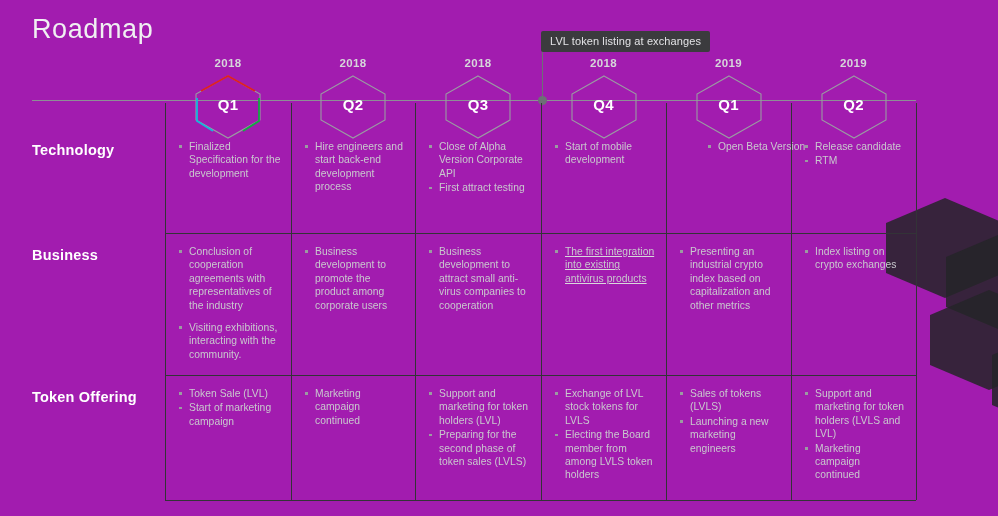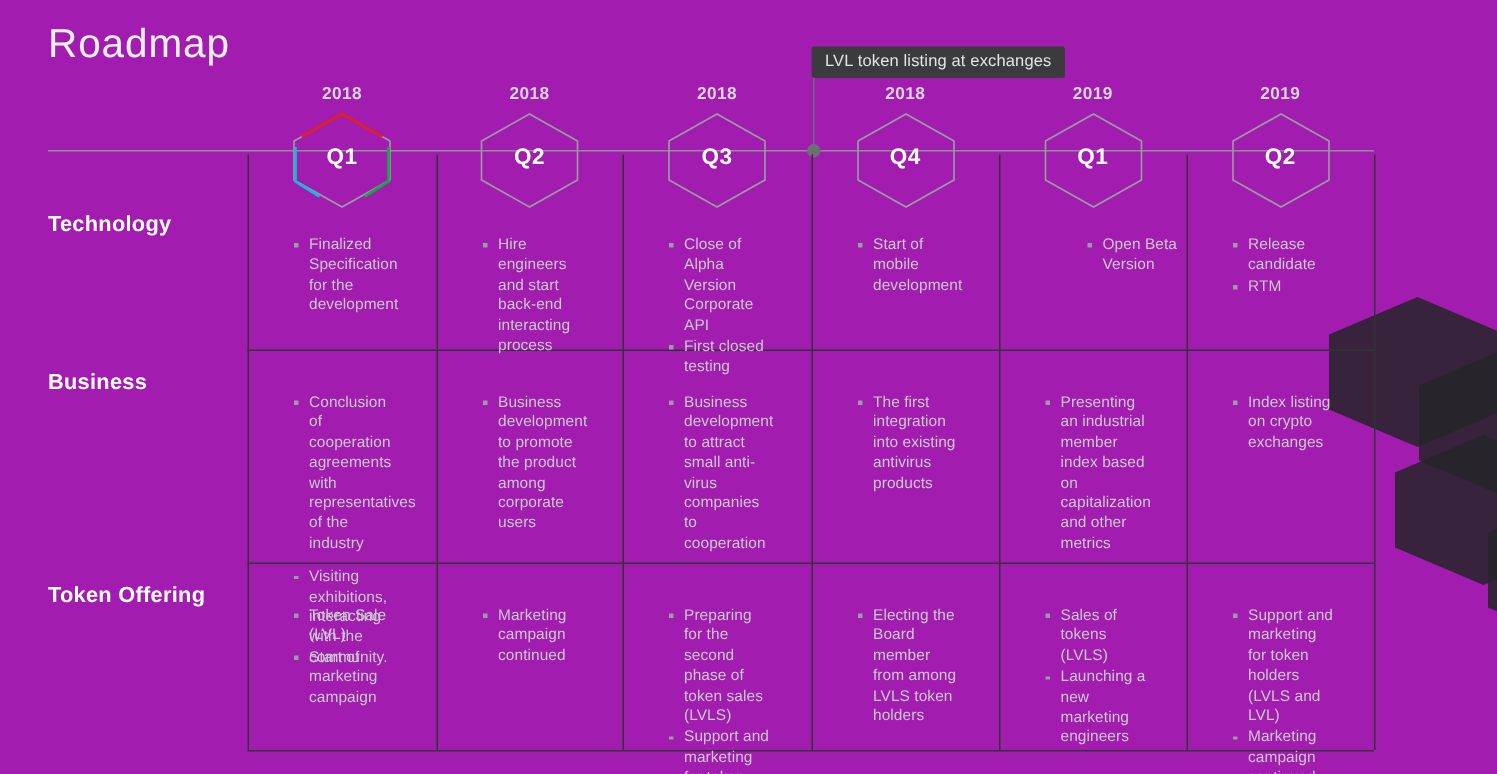--- a/index.html
+++ b/index.html
@@ -41,21 +41,21 @@
   .node .q{position:absolute;left:0;top:36px;width:86px;text-align:center;
     font-size:15px;font-weight:bold;color:#fff;letter-spacing:.3px;}
 
   
   .vline{position:absolute;width:1px;background:#333337;}
   .hline{position:absolute;height:1px;background:#333337;}
 
   .rowlabel{position:absolute;font-size:14.5px;font-weight:bold;color:#ffffff;letter-spacing:.2px;}
 
   .cell{position:absolute;}
-  .cell ul{list-style:none;margin:17px;padding:0;}
+  .cell ul{list-style:none;margin:0;padding:0;}
   .cell li{position:relative;padding-left:12px;font-size:10.3px;line-height:13.4px;
     color:#c9c9ce;margin-bottom:1px;letter-spacing:.05px;}
   .cell li + li{margin-top:0px;}
   .cell li::before{content:"";position:absolute;left:2px;top:5.4px;width:2.6px;height:2.6px;
     background:#9b9ba1;}
   .cell.spaced li + li{margin-top:9px;}
 </style>
 </head>
 <body>
 
@@ -148,27 +148,27 @@
 
   <div id="rows">
       <div class="rowlabel" style="left: 32px; top: 142px;">Technology</div>
       <div class="cell" style="left: 177px; top: 140px; width: 104px;">
         <ul>
           <li>Finalized Specification for the development</li>
         </ul>
       </div>
       <div class="cell" style="left: 303px; top: 140px; width: 102px;">
         <ul>
-          <li>Hire engineers and start back-end interacting process</li>
+          <li>Hire engineers and start back-end development process</li>
         </ul>
       </div>
       <div class="cell" style="left: 427px; top: 140px; width: 104px;">
         <ul>
           <li>Close of Alpha Version Corporate API</li>
-          <li>First closed testing</li>
+          <li>First attract testing</li>
         </ul>
       </div>
       <div class="cell" style="left: 553px; top: 140px; width: 103px;">
         <ul>
           <li>Start of mobile development</li>
         </ul>
       </div>
       <div class="cell" style="left: 706px; top: 140px; width: 103px;">
         <ul>
           <li>Open Beta Version</li>
@@ -190,28 +190,28 @@
       <div class="cell" style="left: 303px; top: 245px; width: 102px;">
         <ul>
           <li>Business development to promote the product among corporate users</li>
         </ul>
       </div>
       <div class="cell" style="left: 427px; top: 245px; width: 104px;">
         <ul>
           <li>Business development to attract small anti-virus companies to cooperation</li>
         </ul>
       </div>
-      <div class="cell" style="left: 553px; top: 245px; width: 103px;">
+      <div class="cell" style="left: 553px; top: 245px; width: 103px; text-decoration: underline;">
         <ul>
           <li>The first integration into existing antivirus products</li>
         </ul>
       </div>
       <div class="cell" style="left: 678px; top: 245px; width: 103px;">
         <ul>
-          <li>Presenting an industrial member index based on capitalization and other metrics</li>
+          <li>Presenting an industrial crypto index based on capitalization and other metrics</li>
         </ul>
       </div>
       <div class="cell" style="left: 803px; top: 245px; width: 103px;">
         <ul>
           <li>Index listing on crypto exchanges</li>
         </ul>
       </div>
       <div class="rowlabel" style="left: 32px; top: 389px;">Token Offering</div>
       <div class="cell" style="left: 177px; top: 387px; width: 104px;">
         <ul>
@@ -219,26 +219,27 @@
           <li>Start of marketing campaign</li>
         </ul>
       </div>
       <div class="cell" style="left: 303px; top: 387px; width: 102px;">
         <ul>
           <li>Marketing campaign continued</li>
         </ul>
       </div>
       <div class="cell" style="left: 427px; top: 387px; width: 104px;">
         <ul>
+          <li>Support and marketing for token holders (LVL)</li>
           <li>Preparing for the second phase of token sales (LVLS)</li>
-          <li>Support and marketing for token holders (LVL)</li>
         </ul>
       </div>
       <div class="cell" style="left: 553px; top: 387px; width: 103px;">
         <ul>
+          <li>Exchange of LVL stock tokens for LVLS</li>
           <li>Electing the Board member from among LVLS token holders</li>
         </ul>
       </div>
       <div class="cell" style="left: 678px; top: 387px; width: 103px;">
         <ul>
           <li>Sales of tokens (LVLS)</li>
           <li>Launching a new marketing engineers</li>
         </ul>
       </div>
       <div class="cell" style="left: 803px; top: 387px; width: 103px;">

